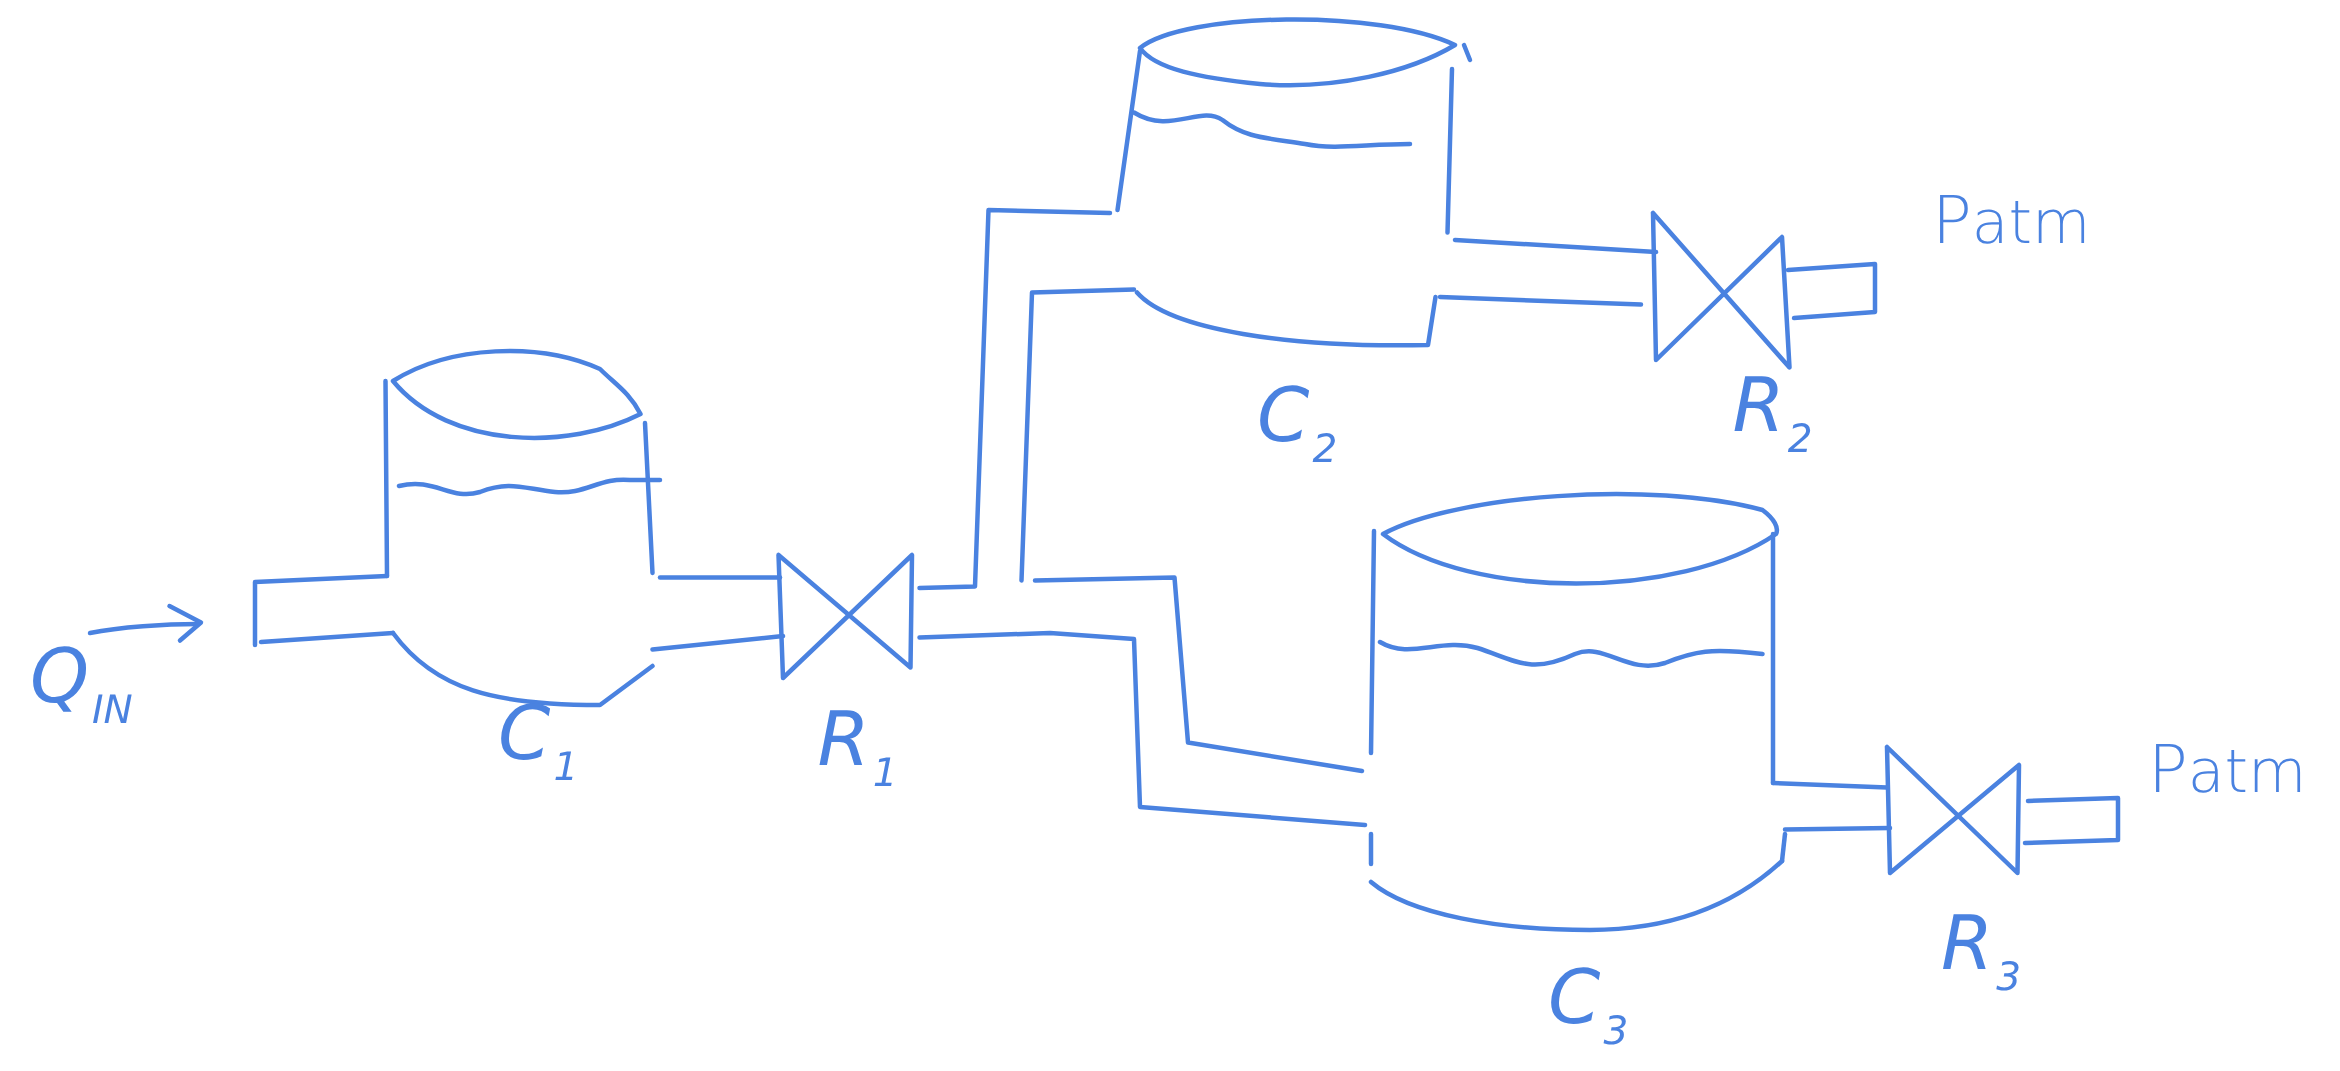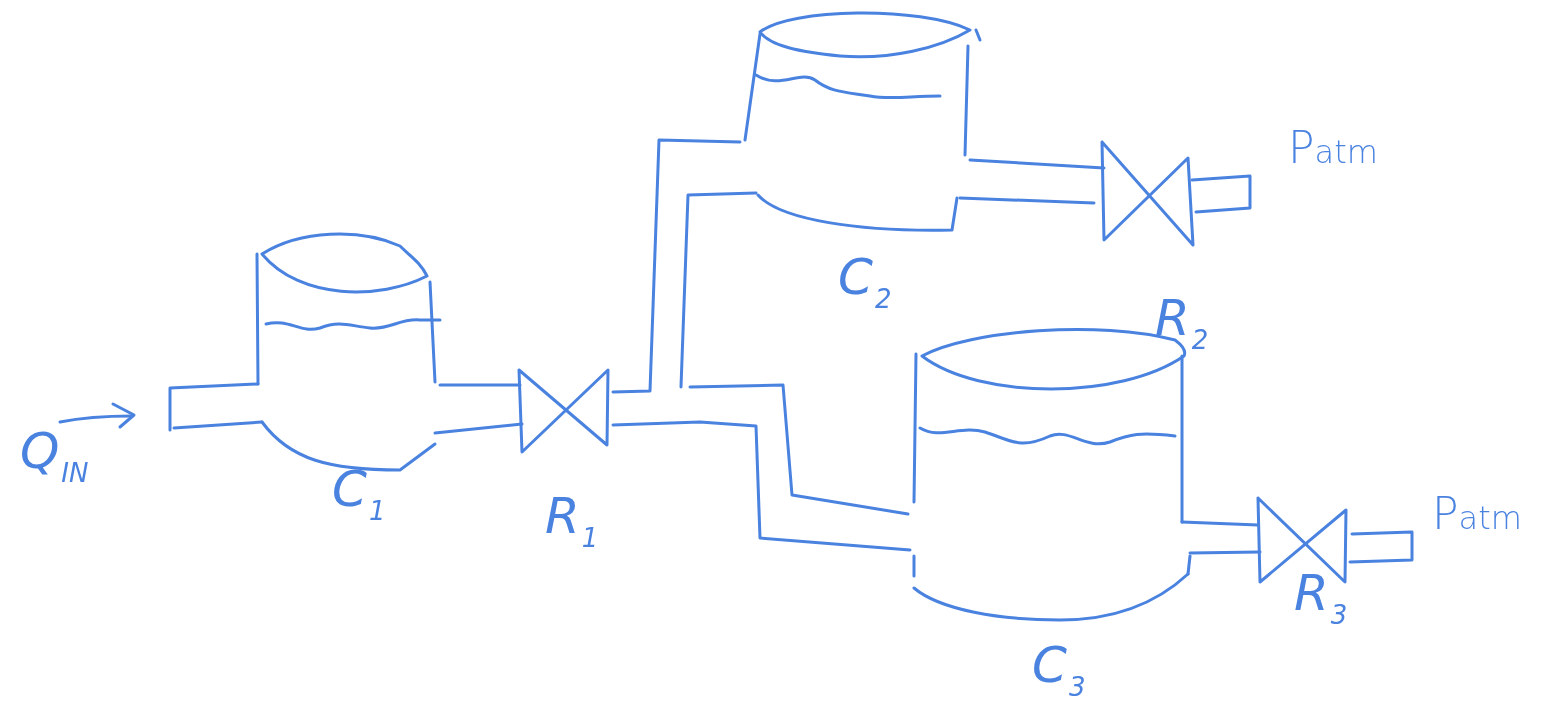--- a/index.html
+++ b/index.html
@@ -3,21 +3,21 @@
 <meta charset="utf-8">
 <style>
   html, body { margin: 0; padding: 0; background: #ffffff; }
   body { width: 1560px; height: 714px; overflow: hidden; position: relative; }
   #canvas { position: absolute; left: 0; top: 0; width: 1560px; height: 714px; }
   .ink { fill: none; stroke: #4a82e0; stroke-width: 3; stroke-linecap: round; stroke-linejoin: round; }
   .lbl { position: absolute; color: #4a82e0; font-family: "DejaVu Sans", sans-serif; font-weight: 300; line-height: 1; white-space: nowrap; }
   .big { font-size: 50px; font-style: italic; }
   .sub { font-size: 26px; position: relative; top: 14px; margin-left: 2px; }
   .patm { font-size: 44px; }
-  .patm .sub2 { font-size: 32px; text-align: right; }
+  .patm .sub2 { font-size: 40px; text-align: right; }
 </style>
 </head>
 <body>
 
 <svg id="canvas" viewBox="0 0 1560 714" xmlns="http://www.w3.org/2000/svg">
 
   <g>
     <path class="ink" d="M60 422 C80 418 110 416 132 416"></path>
     <path class="ink" d="M113 404 L134 415 L120 427"></path>
   </g>
@@ -101,37 +101,37 @@
 </svg>
 
 <div class="lbl big" style="left:20px; top:426px;">
   <span>Q</span><span class="sub">IN</span>
 </div>
 
 <div class="lbl big" style="left:332px; top:464px;">
   <span>C</span><span class="sub">1</span>
 </div>
 
-<div class="lbl big" style="left:545px; top:491px;">
+<div class="lbl big" style="left:545px; top:468px;">
   <span>R</span><span class="sub">1</span>
 </div>
 
 <div class="lbl big" style="left:838px; top:252px;">
   <span>C</span><span class="sub">2</span>
 </div>
 
-<div class="lbl big" style="left:1155px; top:245px;margin-top:48px;">
+<div class="lbl big" style="left:1155px; top:245px;">
   <span>R</span><span class="sub">2</span>
 </div>
 
 <div class="lbl big" style="left:1032px; top:640px;">
   <span>C</span><span class="sub">3</span>
 </div>
 
-<div class="lbl big" style="left:1294px; top:568px;">
+<div class="lbl big" style="left:1294px; top:604px;">
   <span>R</span><span class="sub">3</span>
 </div>
 
 <div class="lbl patm" style="left:1288px; top:126px;">
   <span>P</span><span class="sub2">atm</span>
 </div>
 
 <div class="lbl patm" style="left:1432px; top:492px;">
   <span>P</span><span class="sub2">atm</span>
 </div>

